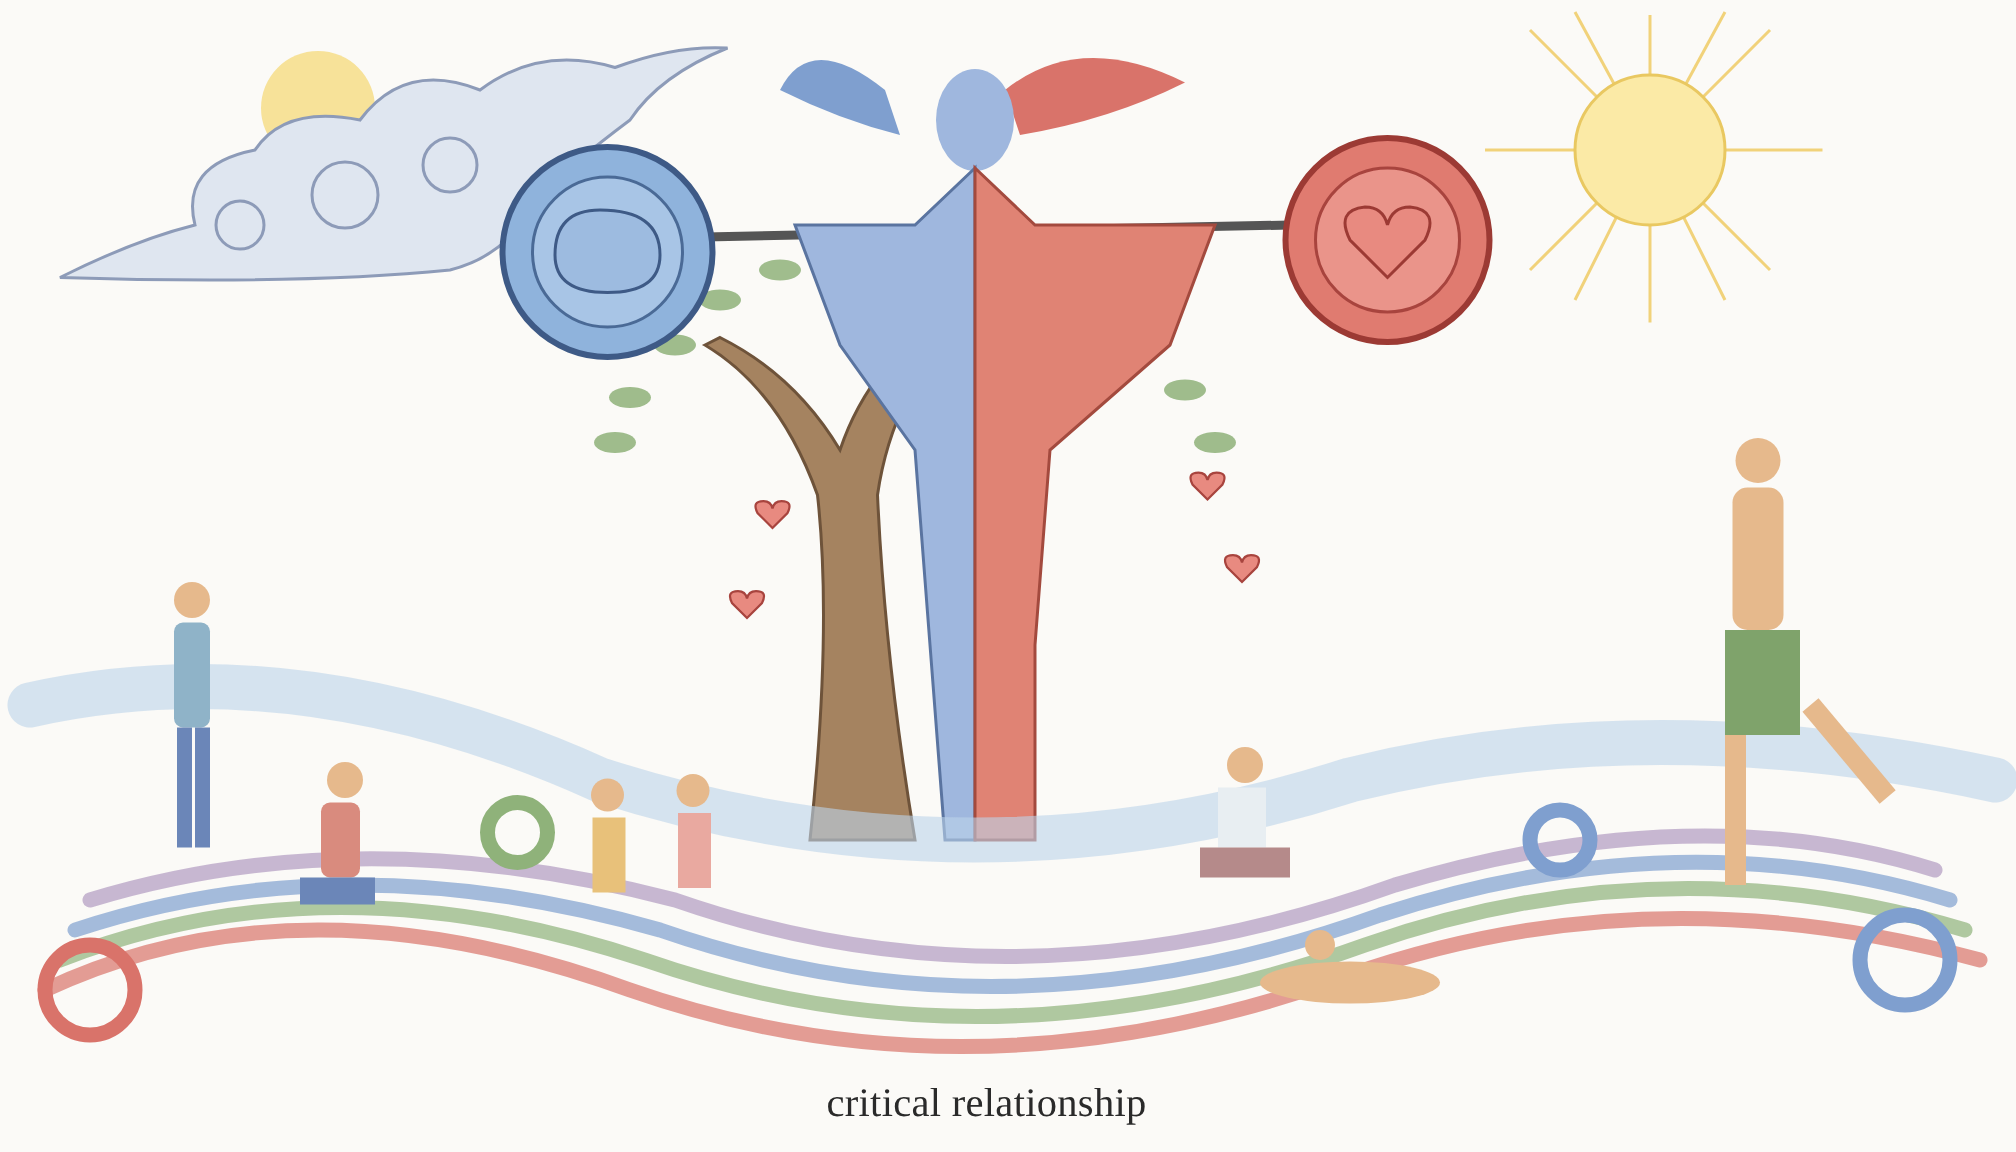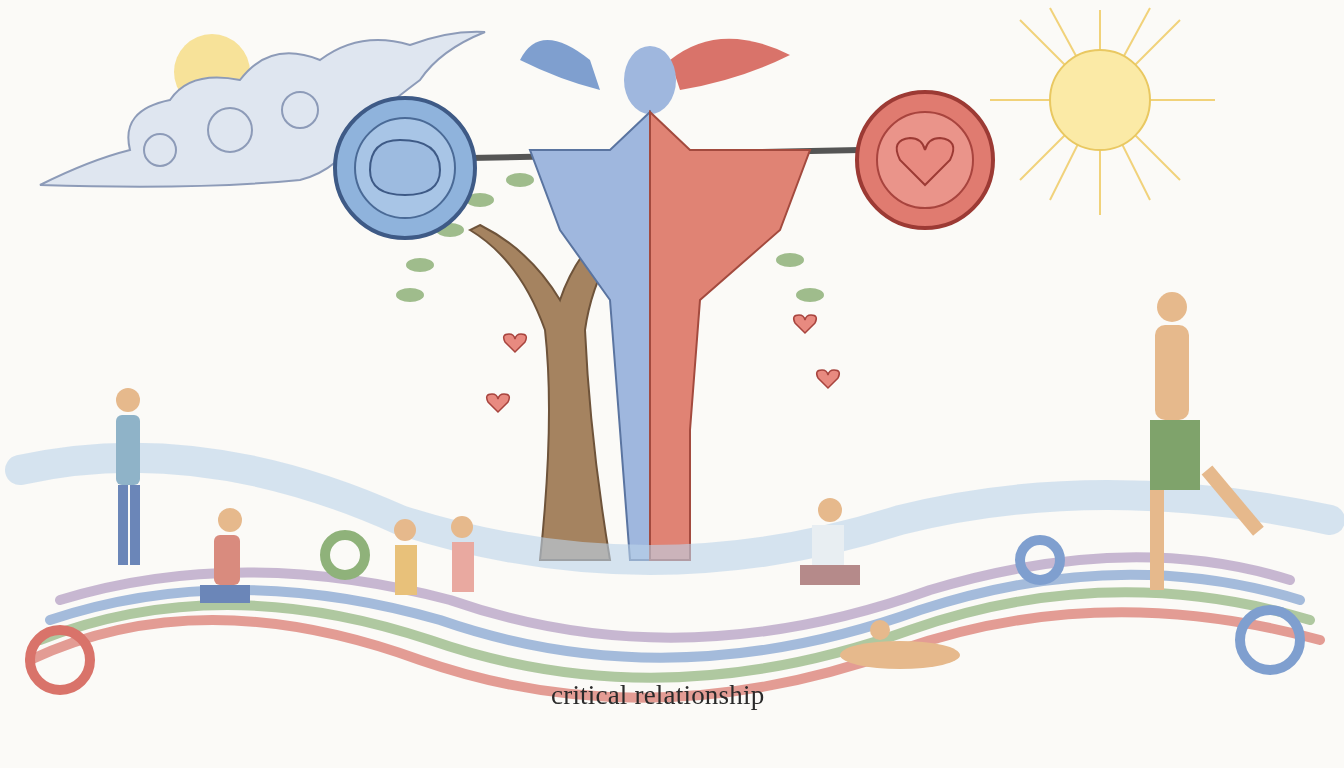--- a/index.html
+++ b/index.html
@@ -1,18 +1,18 @@
 <!DOCTYPE html>
 <html><head>
 <meta charset="utf-8">
 <style>
   html,body{margin:0;padding:0;}
   body{width:1344px;height:768px;overflow:hidden;background:#fbfaf7;position:relative;font-family:"Liberation Serif",serif;}
   .scene{position:absolute;inset:0;}
-  .caption{position:absolute;left:551px;top:680px;font-size:27px;color:#2a2a2a;font-family:"Liberation Serif",serif;letter-spacing:0.2px;}
+  .caption{position:absolute;left:551px;top:720px;font-size:27px;color:#2a2a2a;font-family:"Liberation Serif",serif;letter-spacing:0.2px;}
 </style>
 </head>
 <body>
 
 <div class="scene">
   <svg width="1344" height="768" viewBox="0 0 1344 768">
 
     <circle cx="212" cy="72" r="38" fill="#f6dd88" opacity="0.85"></circle>
 
     <g fill="#dfe6f0" stroke="#8d9bb8" stroke-width="2">

